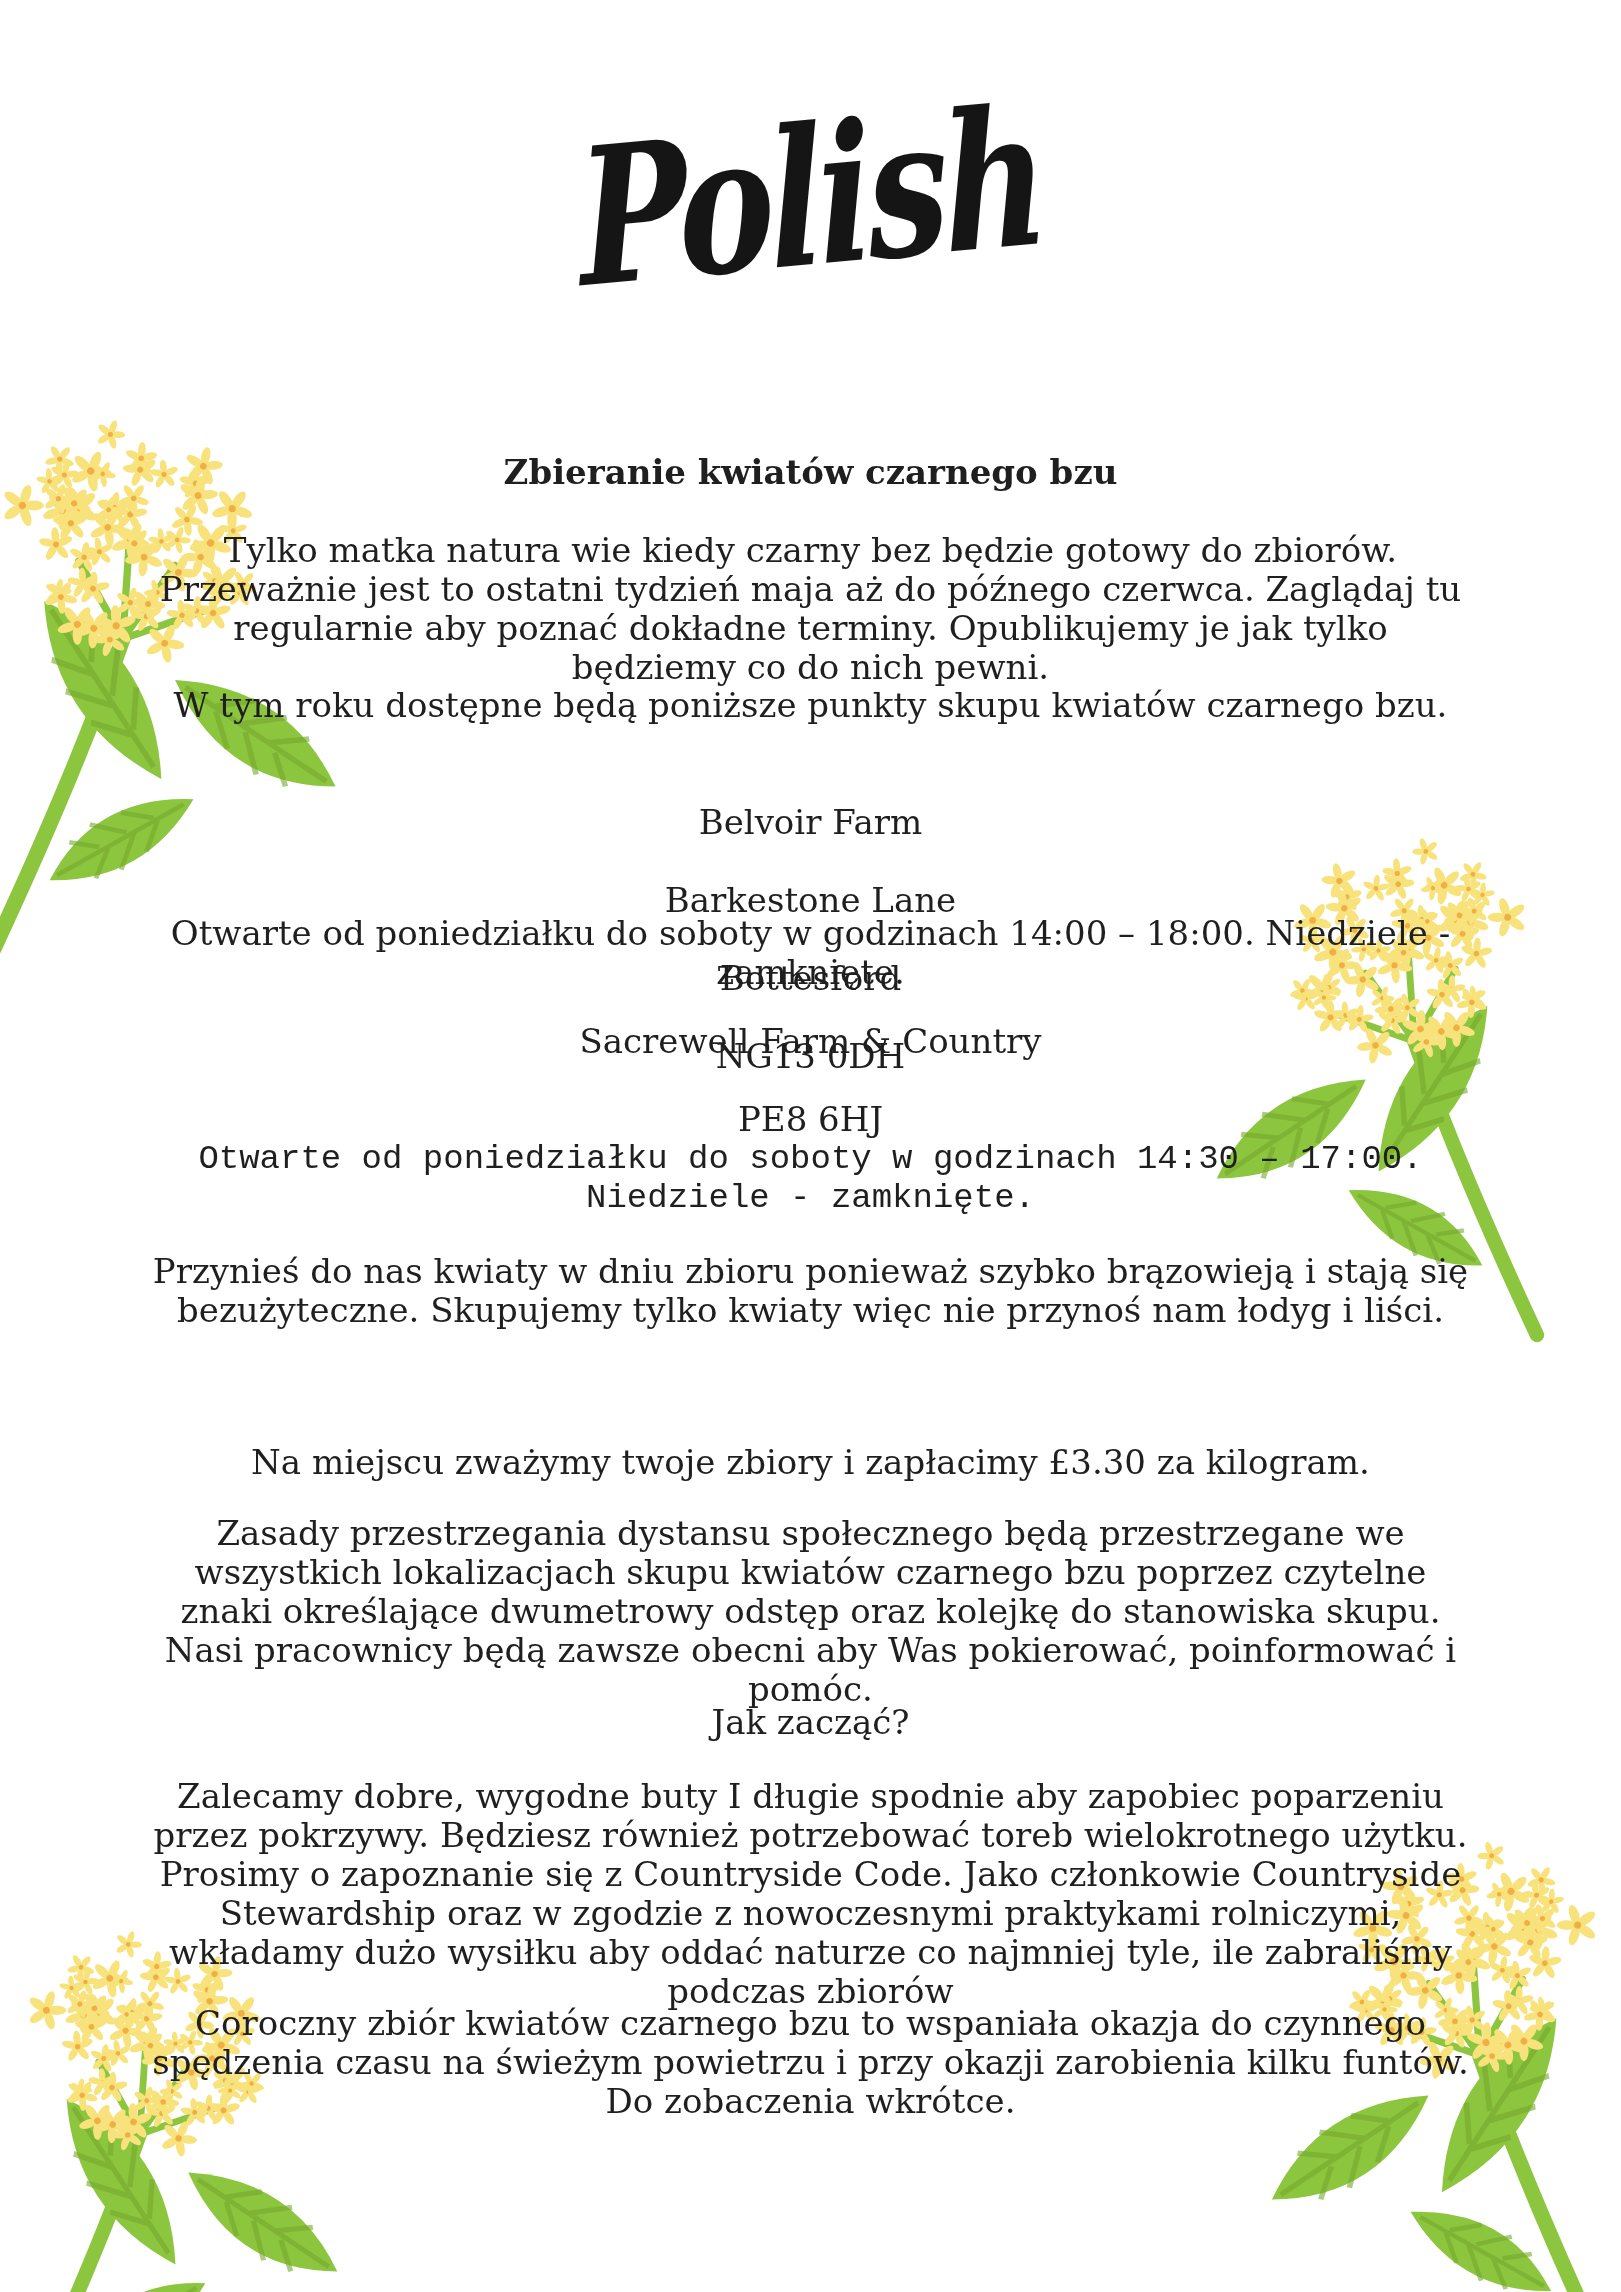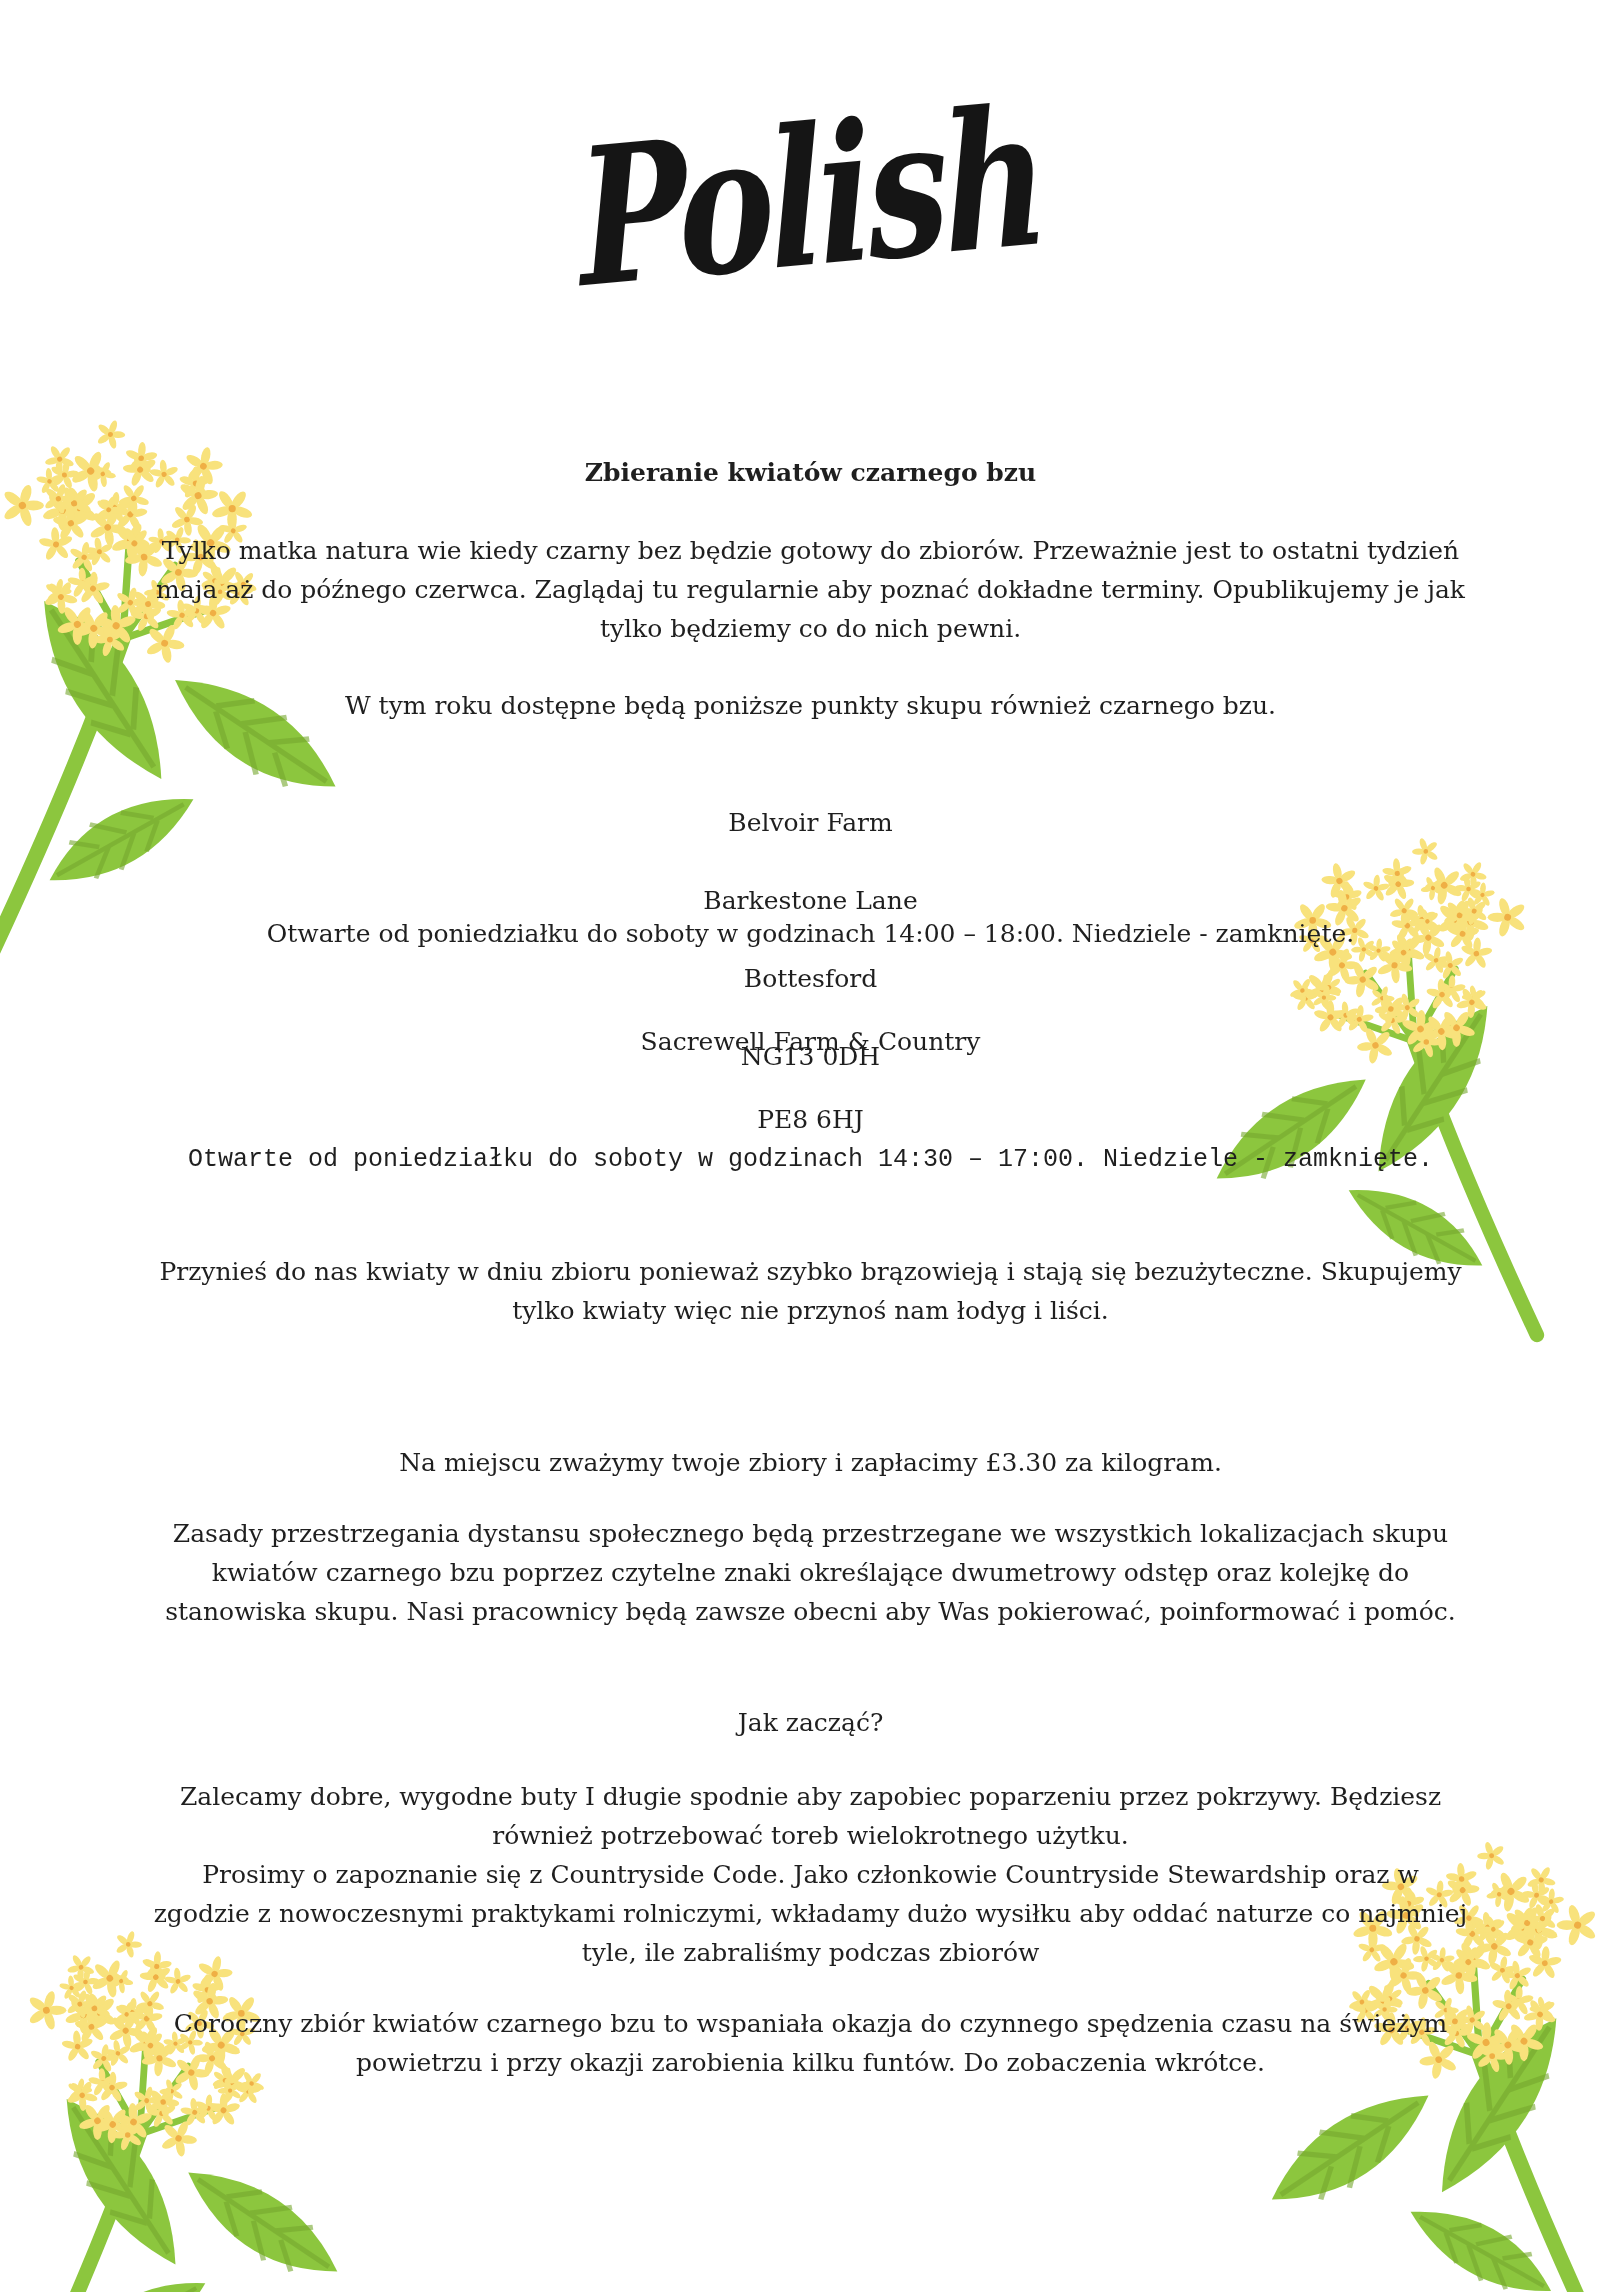--- a/index.html
+++ b/index.html
@@ -28,21 +28,21 @@
     color:#151515;
     transform:scaleX(.76) rotate(-4deg);
     transform-origin:50% 50%;
   }
   .block{
     position:absolute;
     left:152px;
     width:1317px;
     margin:0;
     text-align:center;
-    font-size:25px;
+    font-size:34px;
     line-height:39px;
     white-space:pre-line;
   }
   .heading{font-weight:bold;}
   .b-heading{top:453px;}
   .b-intro{top:531px;}
   .b-locintro{top:686px;}
   .b-addr1{top:764px;}
   .b-hours1{top:914px;}
   .b-addr2{top:983px;}
@@ -177,21 +177,21 @@
         <use href="#branch"></use>
       </g>
   </svg>
 
   <h1 class="title">Polish</h1>
 
   <h2 class="block heading b-heading">Zbieranie kwiatów czarnego bzu</h2>
 
   <p class="block b-intro">Tylko matka natura wie kiedy czarny bez będzie gotowy do zbiorów. Przeważnie jest to ostatni tydzień maja aż do późnego czerwca. Zaglądaj tu regularnie aby poznać dokładne terminy. Opublikujemy je jak tylko będziemy co do nich pewni.</p>
 
-  <p class="block b-locintro">W tym roku dostępne będą poniższe punkty skupu również czarnego bzu.</p>
+  <p class="block b-locintro">W tym roku dostępne będą poniższe punkty skupu kwiatów czarnego bzu.</p>
 
   <div class="block b-addr1">
     <div>Belvoir Farm</div>
     <div>Barkestone Lane</div>
     <div>Bottesford</div>
     <div>NG13 0DH</div>
   </div>
   <p class="block b-hours1">Otwarte od poniedziałku do soboty w godzinach 14:00 – 18:00. Niedziele - zamknięte.</p>
 
   <div class="block b-addr2">

